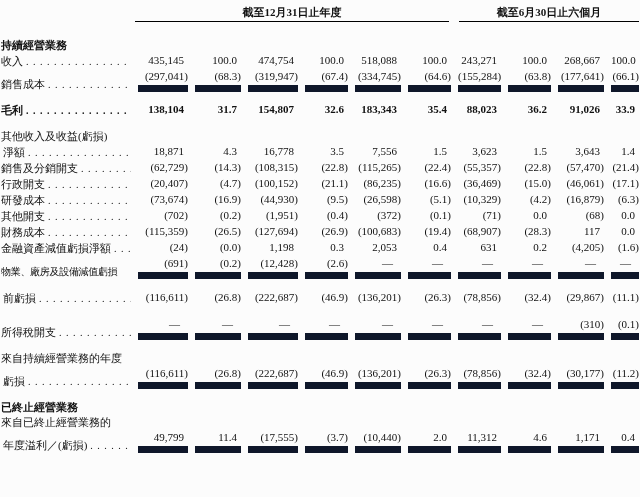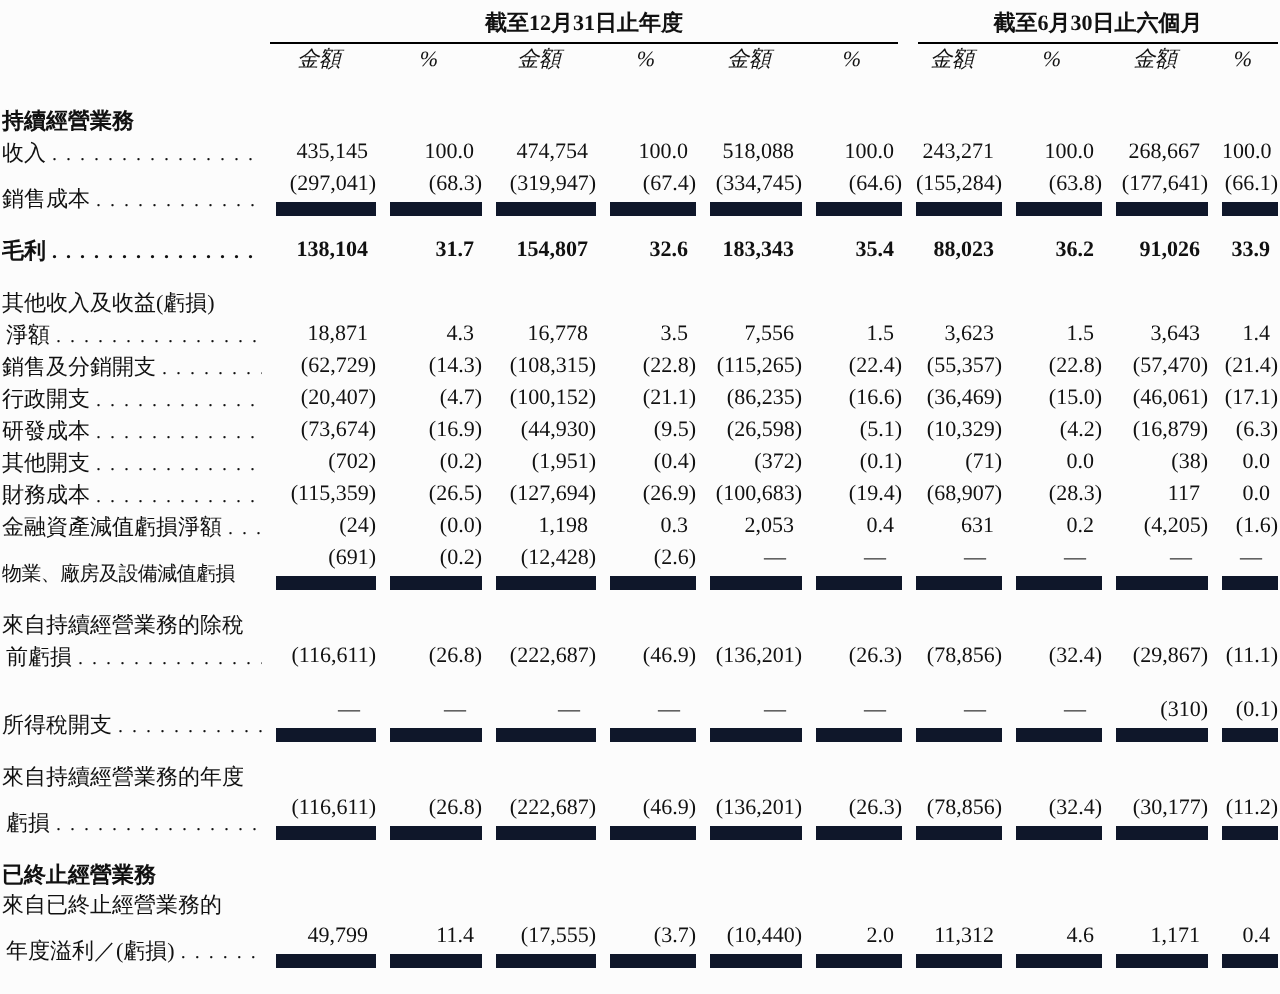--- a/index.html
+++ b/index.html
@@ -53,33 +53,20 @@
     <thead>
       <tr>
         <td></td>
         <td colspan="6">
           <div class="gline g1"><span>截至12月31日止年度</span></div>
         </td>
         <td colspan="4">
           <div class="gline g2"><span>截至6月30日止六個月</span></div>
         </td>
       </tr>
-      <tr>
-        <td></td>
-        <td class="sub">金額</td>
-        <td class="sub">%</td>
-        <td class="sub">金額</td>
-        <td class="sub">%</td>
-        <td class="sub">金額</td>
-        <td class="sub">%</td>
-        <td class="sub">金額</td>
-        <td class="sub">%</td>
-        <td class="sub">金額</td>
-        <td class="sub">%</td>
-      </tr>
     </thead>
     <tbody>
         <tr>
           <td colspan="11" style="height: 16px;"></td>
         </tr>
         <tr>
           <td class="lblc b">
             <div class="lbl">
               <span class="txt">持續經營業務</span>
             </div>
@@ -391,21 +378,21 @@
           <td class="num">
             <div class="cellline"><span>(0.1)</span></div>
           </td>
           <td class="num">
             <div class="cellline"><span>(71)</span></div>
           </td>
           <td class="num">
             <div class="cellline"><span class="noparen">0.0</span></div>
           </td>
           <td class="num">
-            <div class="cellline"><span>(38)</span></div>
+            <div class="cellline"><span>(68)</span></div>
           </td>
           <td class="num">
             <div class="cellline"><span class="noparen">0.0</span></div>
           </td>
         </tr>
         <tr>
           <td class="lblc">
             <div class="lbl">
               <span class="txt">財務成本</span>
               <span class="dots"></span>
@@ -512,28 +499,20 @@
           </td>
           <td class="num">
             <div class="cellline us"><span class="dash">—</span></div>
           </td>
           <td class="num">
             <div class="cellline us"><span class="dash">—</span></div>
           </td>
         </tr>
         <tr>
           <td colspan="11" style="height: 11px;"></td>
-        </tr>
-        <tr>
-          <td class="lblc">
-            <div class="lbl">
-              <span class="txt">來自持續經營業務的除稅</span>
-            </div>
-          </td>
-          <td colspan="10"></td>
         </tr>
         <tr>
           <td class="lblc ind">
             <div class="lbl">
               <span class="txt">前虧損</span>
               <span class="dots"></span>
             </div>
           </td>
           <td class="num">
             <div class="cellline"><span>(116,611)</span></div>

